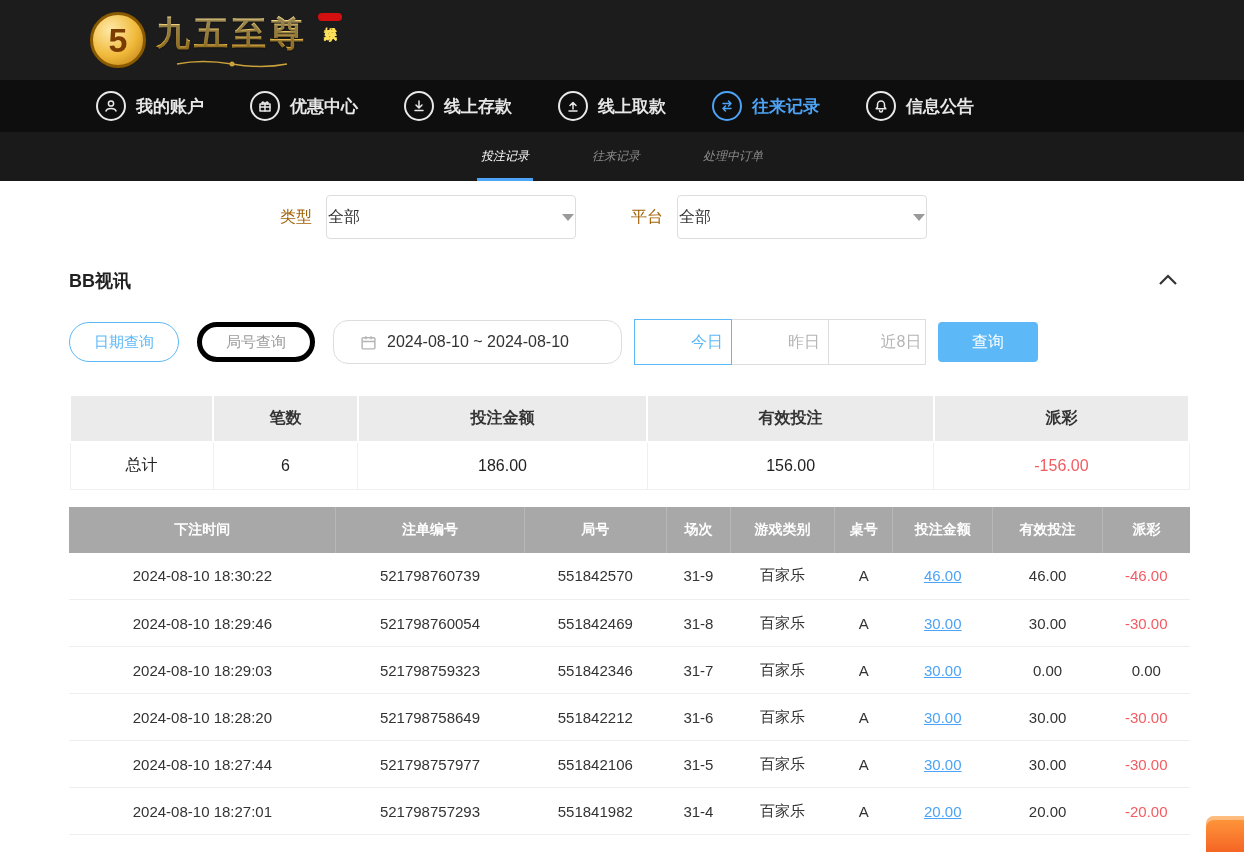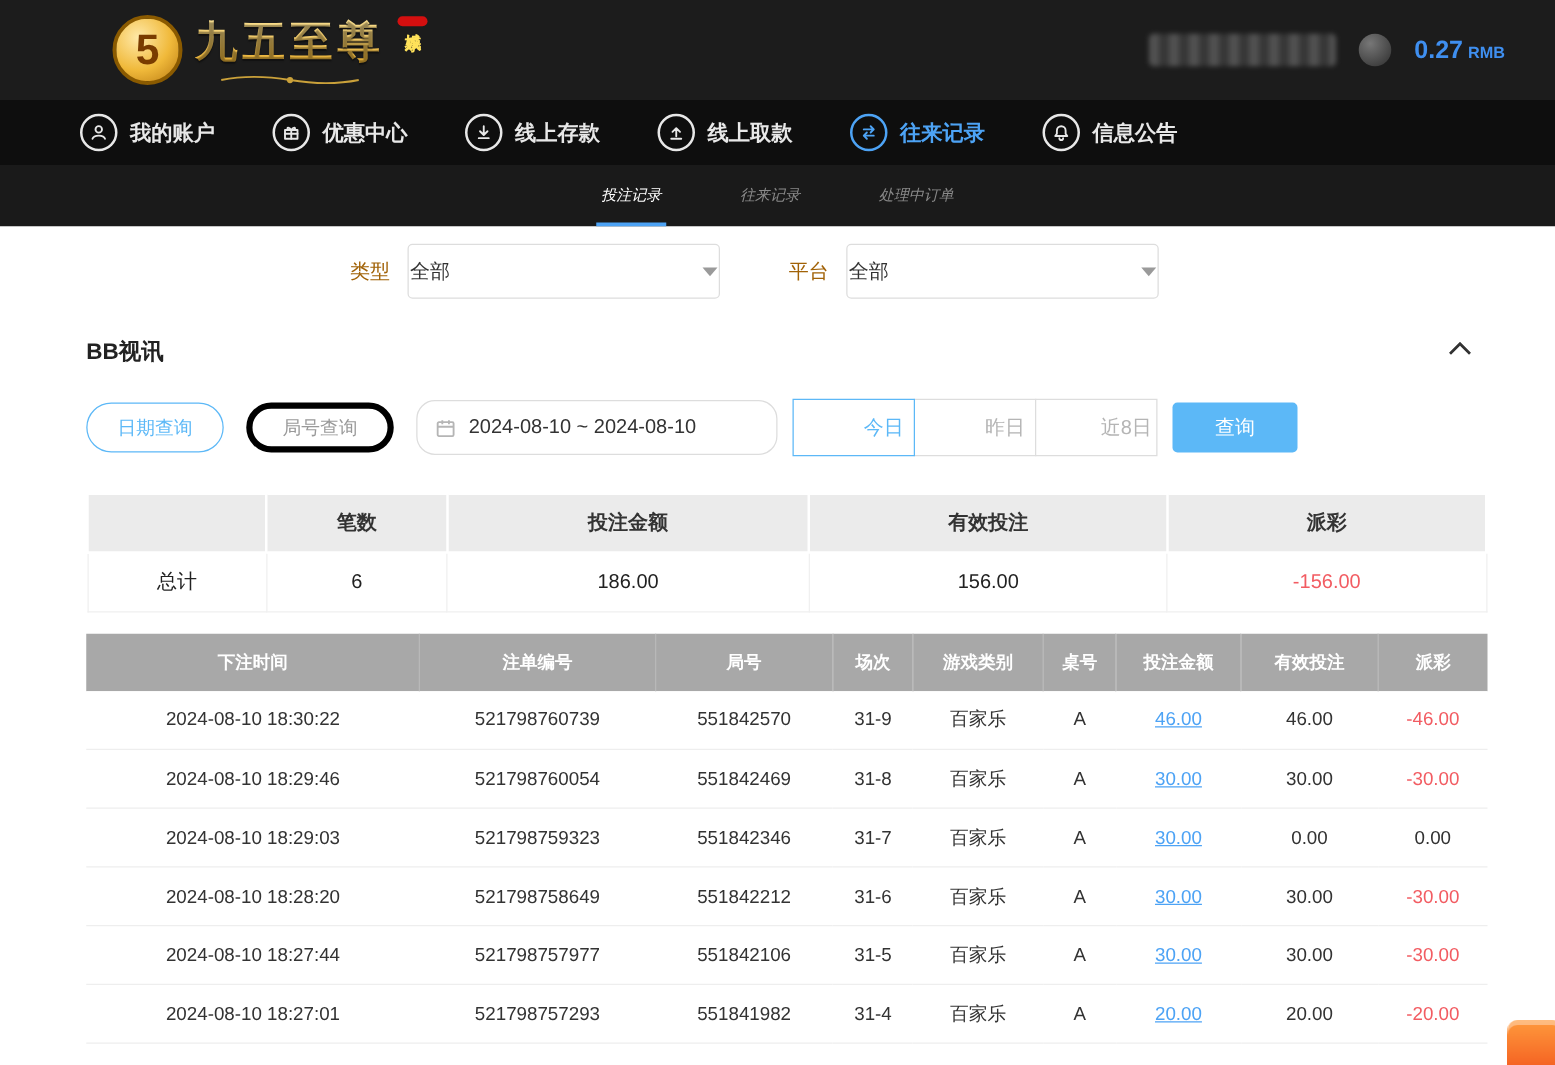--- a/index.html
+++ b/index.html
@@ -26,21 +26,21 @@
   .redacted-name { width:150px; height:26px; border-radius:4px;
     background:repeating-linear-gradient(90deg,#5a5a5a 0 8px,#3c3c3c 8px 16px);
     filter:blur(2px); opacity:.85; }
   .avatar-dot { width:26px; height:26px; border-radius:50%;
     background:radial-gradient(circle at 35% 30%, #777, #2e2e2e); }
   .balance { color:#3f8ff0; font-size:20px; font-weight:bold; }
   .balance .cur { font-size:13px; font-weight:bold; margin-left:4px; }
 
   
   .mainnav { height:52px; background:#0e0e0e; display:flex; align-items:center;
-    padding-left:64px; gap:46px; }
+    padding-left:96px; gap:46px; }
   .nav-item { display:flex; align-items:center; gap:10px; color:#e8e8e8;
     font-size:17px; font-weight:bold; cursor:pointer; }
   .nav-item.active { color:#4da3f5; }
   .nav-icon { width:30px; height:30px; border:2px solid currentColor; border-radius:50%;
     display:flex; align-items:center; justify-content:center; flex:0 0 auto; }
   .nav-icon svg { stroke:currentColor; fill:none; stroke-width:1.5; stroke-linecap:round; stroke-linejoin:round; }
 
   
   .tabbar { height:49px; background:#1a1a1a; display:flex; align-items:stretch;
     justify-content:center; gap:55px; }
@@ -66,21 +66,21 @@
   .section-head { margin-top:30px; display:flex; align-items:center; justify-content:space-between; }
   .section-title { font-size:18px; font-weight:bold; color:#222; }
   .collapse-btn { cursor:pointer; padding-right:12px; }
 
   .query-row { margin-top:26px; display:flex; align-items:center; }
   .pill { height:40px; padding:0 24px; border-radius:20px; background:#fff;
     font-size:15px; display:flex; align-items:center; cursor:pointer; }
   .pill.blue { border:1px solid #5cb8f7; color:#5cb8f7; }
   .pill.gray { border:5px solid #000000; color:#999; margin-left:18px; }
   .date-input { margin-left:18px; width:289px; height:44px; border:1px solid #ddd;
-    border-radius:15px; display:flex; align-items:center; gap:10px; padding:0 14px;
+    border-radius:15px; display:flex; align-items:center; gap:10px; padding:0 26px;
     font-size:16px; color:#333; background:#fff; cursor:pointer; }
   .date-input svg { stroke:#b5b5b5; fill:none; stroke-width:1.4; }
   .btn-group { margin-left:12px; display:flex; }
   .gbtn { width:98px; height:46px; background:#fff; border:1px solid #ddd;
     margin-left:-1px; display:flex; align-items:center; justify-content:center;
     font-size:16px; color:#b5b5b5; cursor:pointer;padding-left:48px; }
   .gbtn:first-child { margin-left:0; }
   .gbtn.active { border:1px solid #5cb8f7; color:#5cb8f7; position:relative; z-index:1; }
   .search-btn { margin-left:12px; width:100px; height:40px; background:#5cb8f7;
     color:#fff; font-size:16px; border:none; border-radius:4px; cursor:pointer; }
@@ -115,27 +115,20 @@
   <div class="brand">
     <div class="coin">5</div>
     <div class="brand-text">
       <div class="brand-main">九五至尊</div>
       <svg class="flourish" viewBox="0 0 120 10">
         <path d="M5 5 Q30 0 60 5 Q90 10 115 5" stroke="#caa13a" stroke-width="1.5" fill="none"></path>
         <circle cx="60" cy="5" r="2.5" fill="#caa13a"></circle>
       </svg>
     </div>
     <div class="brand-sub">娱乐城</div>
-  </div>
-  <div class="account">
-    <div class="redacted-name"></div>
-    <div class="avatar-dot"></div>
-    <div class="balance">
-      <span>0.27</span><span class="cur">RMB</span>
-    </div>
   </div>
 </div>
 
 <div class="mainnav">
   <div class="nav-item">
     <span class="nav-icon">
       <svg width="16" height="16" viewBox="0 0 16 16">
           <circle cx="8" cy="5.5" r="2.6"></circle>
           <path d="M3 13c1-3.4 9-3.4 10 0"></path>
         </svg>

